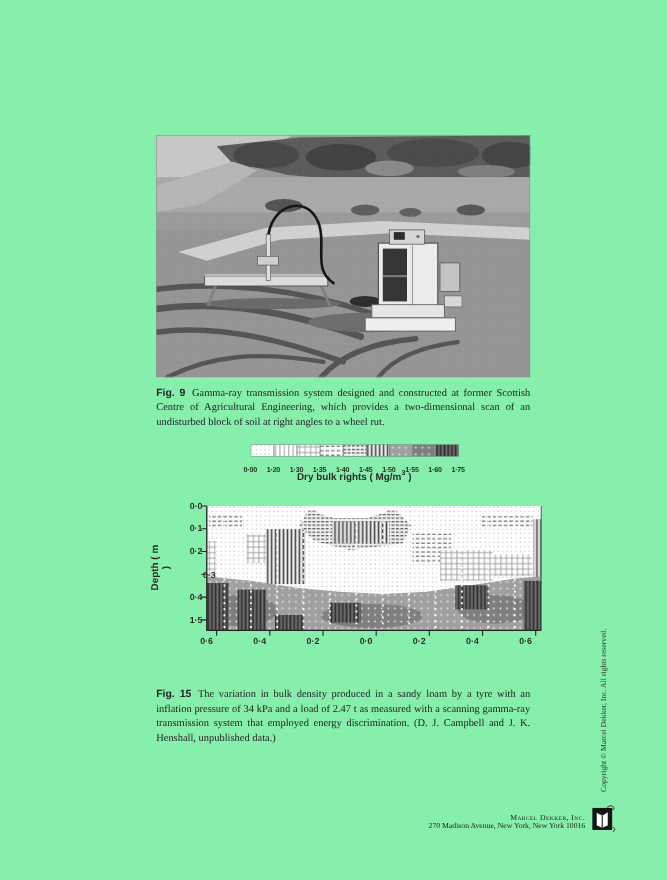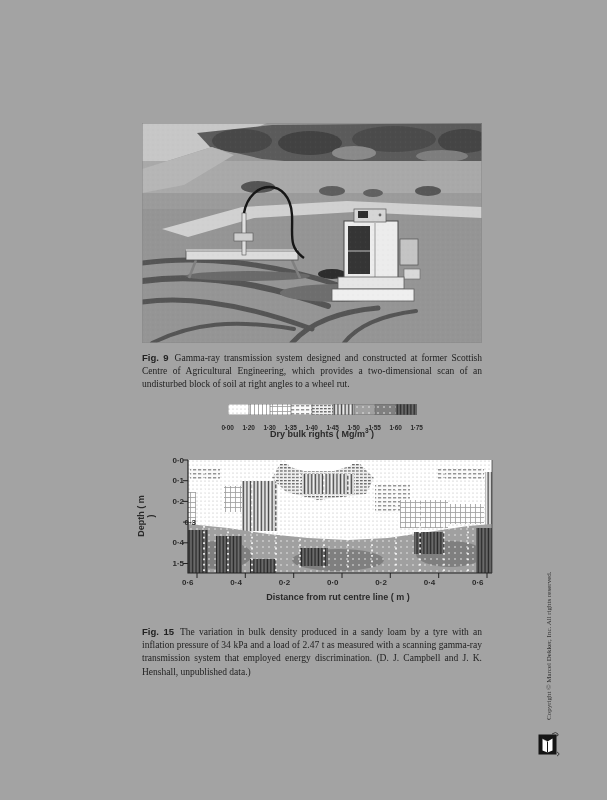--- a/index.html
+++ b/index.html
@@ -1,16 +1,16 @@
 <!DOCTYPE html>
 <html><head>
 <meta charset="utf-8">
 <style>
   html,body{margin:0;padding:0;background:#e8e8e8;}
-  .page{position:relative;width:607px;height:800px;background:#a3a3a3;overflow:hidden;
+  .page{position:relative;width:607px;height:800px;background:#86efac;overflow:hidden;
         font-family:"Liberation Serif",serif;color:#1a1a1a;}
   .abs{position:absolute;}
   .caption{font-size:9.5px;line-height:13.2px;text-align:justify;color:#222;}
   .figlabel{font-family:"Liberation Sans",sans-serif;font-weight:bold;font-size:9.5px;padding-right:6px;}
   .cl{font-family:"Liberation Sans",sans-serif;font-weight:bold;color:#2a2a2a;}
   .ticklab{font-size:8px;line-height:11px;}
   .leglab{font-size:6.5px;line-height:8px;width:21px;display:inline-block;text-align:center;letter-spacing:-0.2px;}
   .axtitle{font-size:9px;text-align:center;}
   .ytick{width:22px;text-align:right;display:block;}
   .xtick{width:30px;text-align:left;display:block;}
@@ -267,28 +267,31 @@
   <div class="abs cl axtitle rot" style="left:122px;top:508px;width:44px;height:16px;">Depth ( m )</div>
 
   <span class="abs cl ticklab xtick" style="left:182px;top:577px;">0·6</span>
   <span class="abs cl ticklab xtick" style="left:230.3px;top:577px;">0·4</span>
   <span class="abs cl ticklab xtick" style="left:278.7px;top:577px;">0·2</span>
   <span class="abs cl ticklab xtick" style="left:327px;top:577px;">0·0</span>
   <span class="abs cl ticklab xtick" style="left:375.3px;top:577px;">0·2</span>
   <span class="abs cl ticklab xtick" style="left:423.7px;top:577px;">0·4</span>
   <span class="abs cl ticklab xtick" style="left:472px;top:577px;">0·6</span>
 
-  <div class="abs cl axtitle" style="left:238px;top:592px;width:200px;">Distance from rut centre line ( m )</div>
 
   <div class="abs caption" style="left:142px;top:625px;width:340px;">
     <span class="figlabel">Fig. 15</span><span>The variation in bulk density produced in a sandy loam by a tyre with an inflation pressure of 34 kPa and a load of 2.47 t as measured with a scanning gamma-ray transmission system that employed energy discrimination. (D. J. Campbell and J. K. Henshall, unpublished data.)</span>
   </div>
 
   <div class="abs copyrt rot" style="left:482px;top:643px;width:140px;height:14px;">Copyright © Marcel Dekker, Inc. All rights reserved.</div>
 
+  <div class="abs pubblock" style="left:330px;top:739px;">
+    <div class="pubname">Marcel Dekker, Inc.</div>
+    <div class="pubaddr">270 Madison Avenue, New York, New York 10016</div>
+  </div>
   <div class="abs" style="left:537px;top:731px;">
     <svg width="24" height="28" viewBox="0 0 24 28">
       <path d="M15,3 q4,-3 6,0 q1,2 -2,2" stroke="#333" stroke-width="0.9" fill="none"></path>
       <path d="M20,21 q4,2 0,4" stroke="#333" stroke-width="0.9" fill="none"></path>
       <rect x="1.5" y="3.5" width="18" height="20" fill="#151515"></rect>
       <path d="M5.5,8 L10.5,10.5 L15.5,7.5 L15.5,19.5 L10.5,21.5 L5.5,19.5 Z" fill="#ffffff"></path>
       <line x1="10.5" y1="10.5" x2="10.5" y2="21.5" stroke="#151515" stroke-width="1"></line>
       <path d="M5.5,8 Q8,9.5 10.5,10.5" stroke="#bbb" stroke-width="0.6" fill="none"></path>
     </svg>
   </div>

